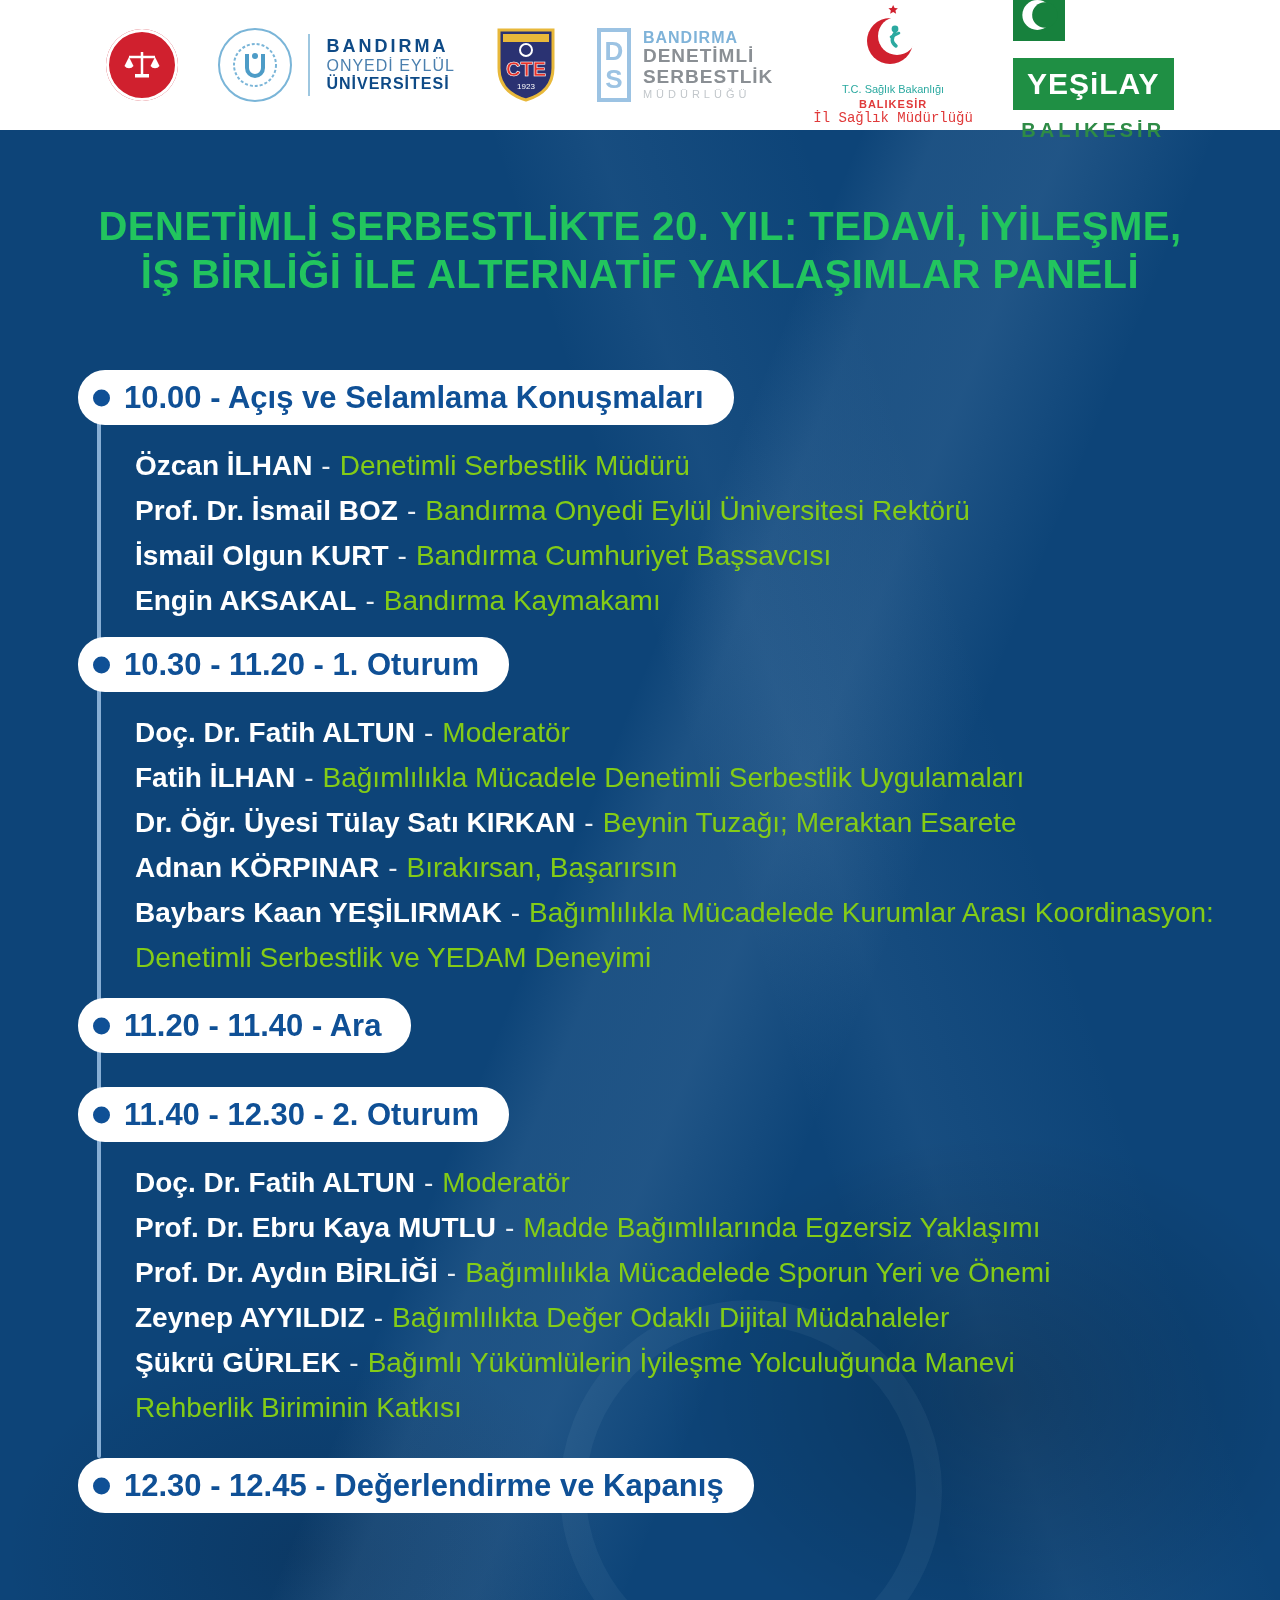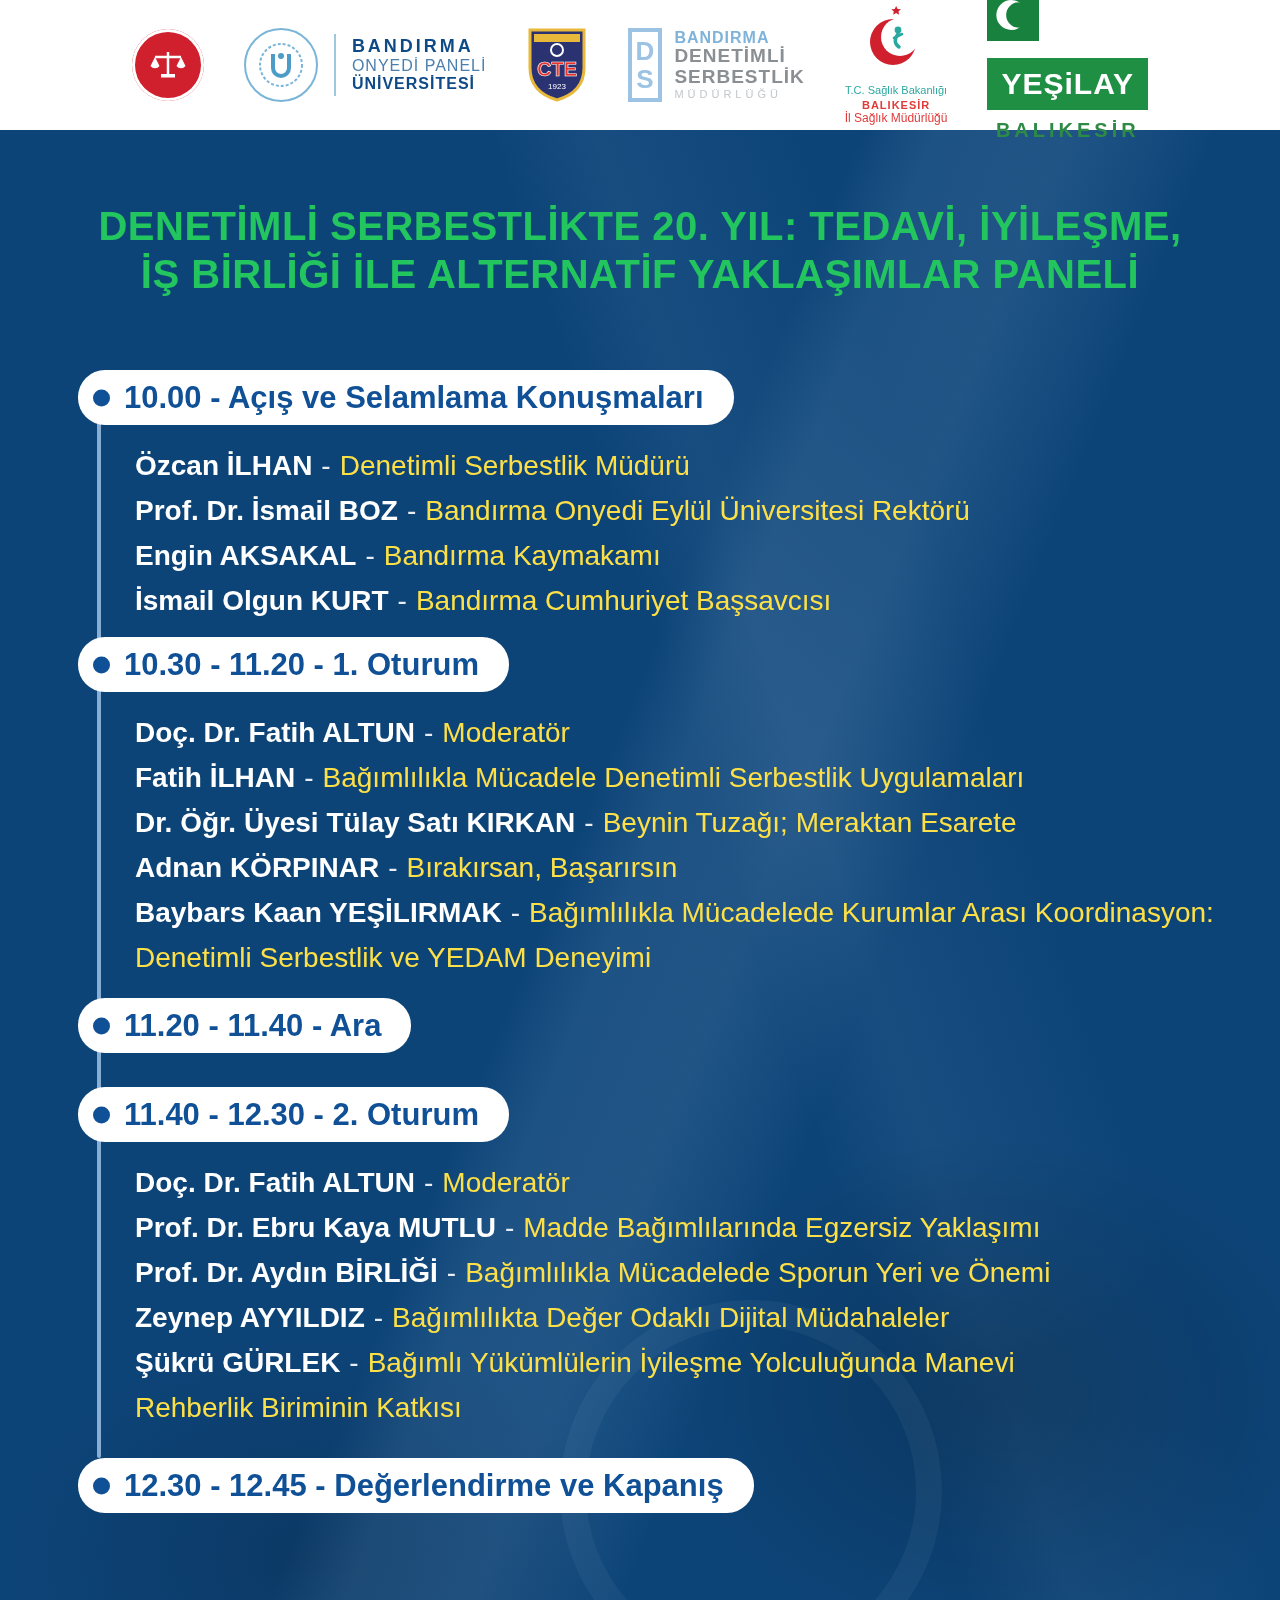--- a/index.html
+++ b/index.html
@@ -27,21 +27,21 @@
   .uni-l2{color:#4a7fae;font-size:16px;letter-spacing:1px;}
   .uni-l3{color:#0e4a86;font-weight:bold;font-size:16px;letter-spacing:1px;}
   
   .ds-text{display:flex;flex-direction:column;line-height:1.08;}
   .ds-l1{color:#7fb3d9;font-weight:bold;font-size:16px;letter-spacing:1px;}
   .ds-l2,.ds-l3{color:#8a8f94;font-weight:bold;font-size:19px;letter-spacing:1px;}
   .ds-l4{color:#c2c7cb;font-size:11px;letter-spacing:4px;margin-top:2px;}
   
   .health-l1{color:#2ba9a0;font-size:11px;margin-top:16px;}
   .health-l2{color:#e03a3a;font-weight:bold;font-size:11px;margin-top:3px;letter-spacing:1px;}
-  .health-l3{color:#e03a3a;font-size:12px;}
+  .health-l3{color:#e03a3a;font-size:14px;font-family:Liberation Mono, monospace;}
   
   .yesilay-row{display:flex;gap:17px;flex-direction:column;}
   .yesilay-c{width:52px;height:52px;background:#17813d;display:flex;align-items:center;justify-content:center;}
   .yesilay-box{height:52px;background:#1f8f44;display:flex;align-items:center;justify-content:center;padding:0 14px;}
   .yesilay-brand{color:#fff;font-weight:bold;font-size:30px;letter-spacing:1px;}
   .yesilay-city{color:#2e8b46;font-weight:bold;font-size:20px;letter-spacing:4px;margin-top:9px;}
   
   .bg-overlay{
     position:absolute;left:0;top:130px;right:0;bottom:0;z-index:0;pointer-events:none;
     background:
@@ -68,21 +68,21 @@
     margin-left:78px;padding:0 30px 0 46px;
     color:#0f5096;font-weight:bold;font-size:31px;white-space:nowrap;
   }
   .dot{position:absolute;left:15px;top:50%;transform:translateY(-50%);
     width:17px;height:17px;border-radius:50%;background:#0f5096;z-index:3;}
   .items{margin:18px 40px 14px 135px;max-width:1120px;}
   .sec4 .items{max-width:990px;}
   .item{font-size:28px;line-height:45px;color:#ffffff;}
   .nm{font-weight:bold;color:#ffffff;margin-right:9px;}
   .dash{color:#e8edf3;margin-right:9px;font-weight:normal;}
-  .role{color:#fde047;}
+  .role{color:#84cc16;}
   .mt12{margin-top:12px;} .mt18{margin-top:18px;} .mt32{margin-top:34px;} .mt28{margin-top:28px;}
 </style>
 </head>
 <body>
 
 <div class="poster">
 
   <div class="header">
 
     <div class="logo">
@@ -101,21 +101,21 @@
       <div class="uni-seal">
         <svg width="46" height="46" viewBox="0 0 46 46">
           <circle cx="23" cy="23" r="21" fill="none" stroke="#7ab5d8" stroke-width="2" stroke-dasharray="3 2"></circle>
           <path d="M15,12 v14 a8,8 0 0 0 16,0 v-14" fill="none" stroke="#4d9cc7" stroke-width="4"></path>
           <circle cx="23" cy="14" r="3" fill="#4d9cc7"></circle>
         </svg>
       </div>
       <div class="uni-divider"></div>
       <div class="uni-text">
         <span class="uni-l1">BANDIRMA</span>
-        <span class="uni-l2">ONYEDİ PANELİ</span>
+        <span class="uni-l2">ONYEDİ EYLÜL</span>
         <span class="uni-l3">ÜNİVERSİTESİ</span>
       </div>
     </div>
 
     <div class="logo">
       <svg width="62" height="78" viewBox="0 0 62 78">
         <path d="M4,4 h54 v38 q0,24 -27,32 q-27,-8 -27,-32 z" fill="#2a3272" stroke="#e8b83a" stroke-width="3"></path>
         <path d="M8,8 h46 v8 h-46 z" fill="#e8b83a"></path>
         <circle cx="31" cy="24" r="6" fill="none" stroke="#ffffff" stroke-width="2"></circle>
         <text x="31" y="50" text-anchor="middle" font-size="20" font-weight="bold" fill="#e8332a" stroke="#ffffff" stroke-width="0.6">CTE</text>
@@ -180,22 +180,22 @@
     <div class="timeline-line"></div>
 
     <div class="section">
       <div class="pill">
         <span class="dot"></span>
         <span>10.00 - Açış ve Selamlama Konuşmaları</span>
       </div>
       <div class="items">
         <div class="item"><span class="nm">Özcan İLHAN</span><span class="dash">-</span><span class="role">Denetimli Serbestlik Müdürü</span></div>
         <div class="item"><span class="nm">Prof. Dr. İsmail BOZ</span><span class="dash">-</span><span class="role">Bandırma Onyedi Eylül Üniversitesi Rektörü</span></div>
+        <div class="item"><span class="nm">İsmail Olgun KURT</span><span class="dash">-</span><span class="role">Bandırma Cumhuriyet Başsavcısı</span></div>
         <div class="item"><span class="nm">Engin AKSAKAL</span><span class="dash">-</span><span class="role">Bandırma Kaymakamı</span></div>
-        <div class="item"><span class="nm">İsmail Olgun KURT</span><span class="dash">-</span><span class="role">Bandırma Cumhuriyet Başsavcısı</span></div>
       </div>
     </div>
 
     <div class="section mt12">
       <div class="pill">
         <span class="dot"></span>
         <span>10.30 - 11.20 -  1. Oturum</span>
       </div>
       <div class="items">
         <div class="item"><span class="nm">Doç. Dr. Fatih ALTUN</span><span class="dash">-</span><span class="role">Moderatör</span></div>

